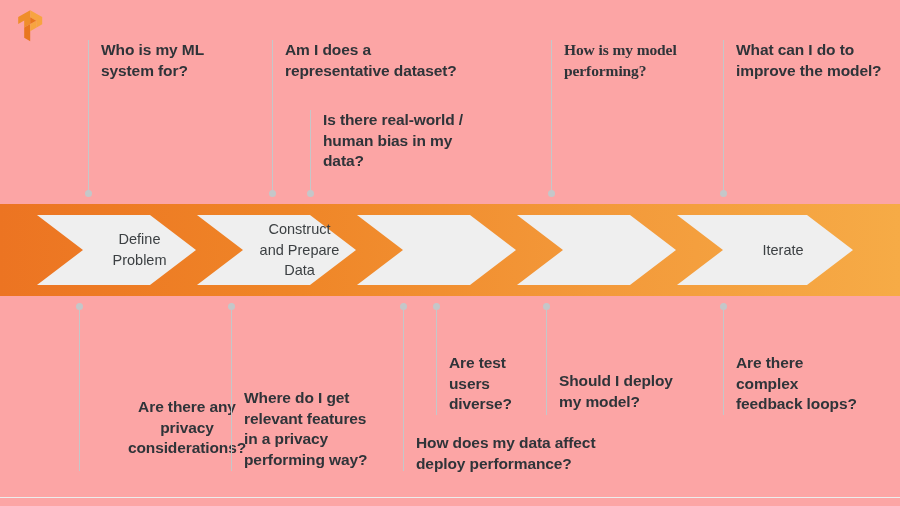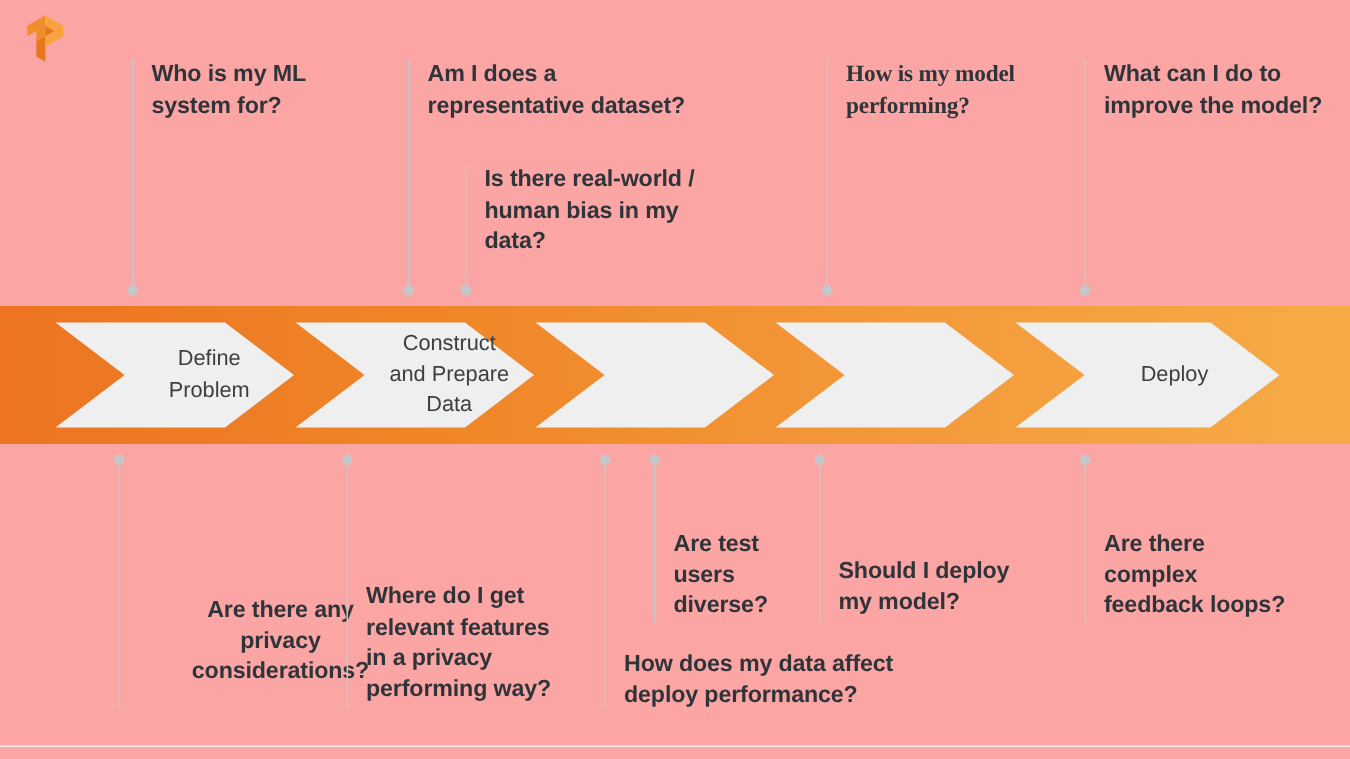--- a/index.html
+++ b/index.html
@@ -166,21 +166,21 @@
       <path d="M517,11 L630,11 L676,46 L630,81 L517,81 L563,46 Z" fill="#efefef"></path>
 
       <path d="M677,11 L807,11 L853,46 L807,81 L677,81 L723,46 Z" fill="#efefef"></path>
     </svg>
 
     <div class="stage-label" style="left:83px; width:113px;">Define
 Problem</div>
     <div class="stage-label" style="left:243px; width:113px;">Construct
 and Prepare
 Data</div>
-    <div class="stage-label" style="left:723px; width:120px;">Deploy</div>
+    <div class="stage-label" style="left:723px; width:120px;">Iterate</div>
   </div>
 
   <div class="callout below" style="left:79px; top:303px; height:168px;">
     <div class="rule" style="height:168px;"></div>
     <div class="dot" style="top:0px;"></div>
     <div class="qtext" style="top:94px; width:190px;text-align:center;">Are there any
 privacy
 considerations?</div>
   </div>
 

